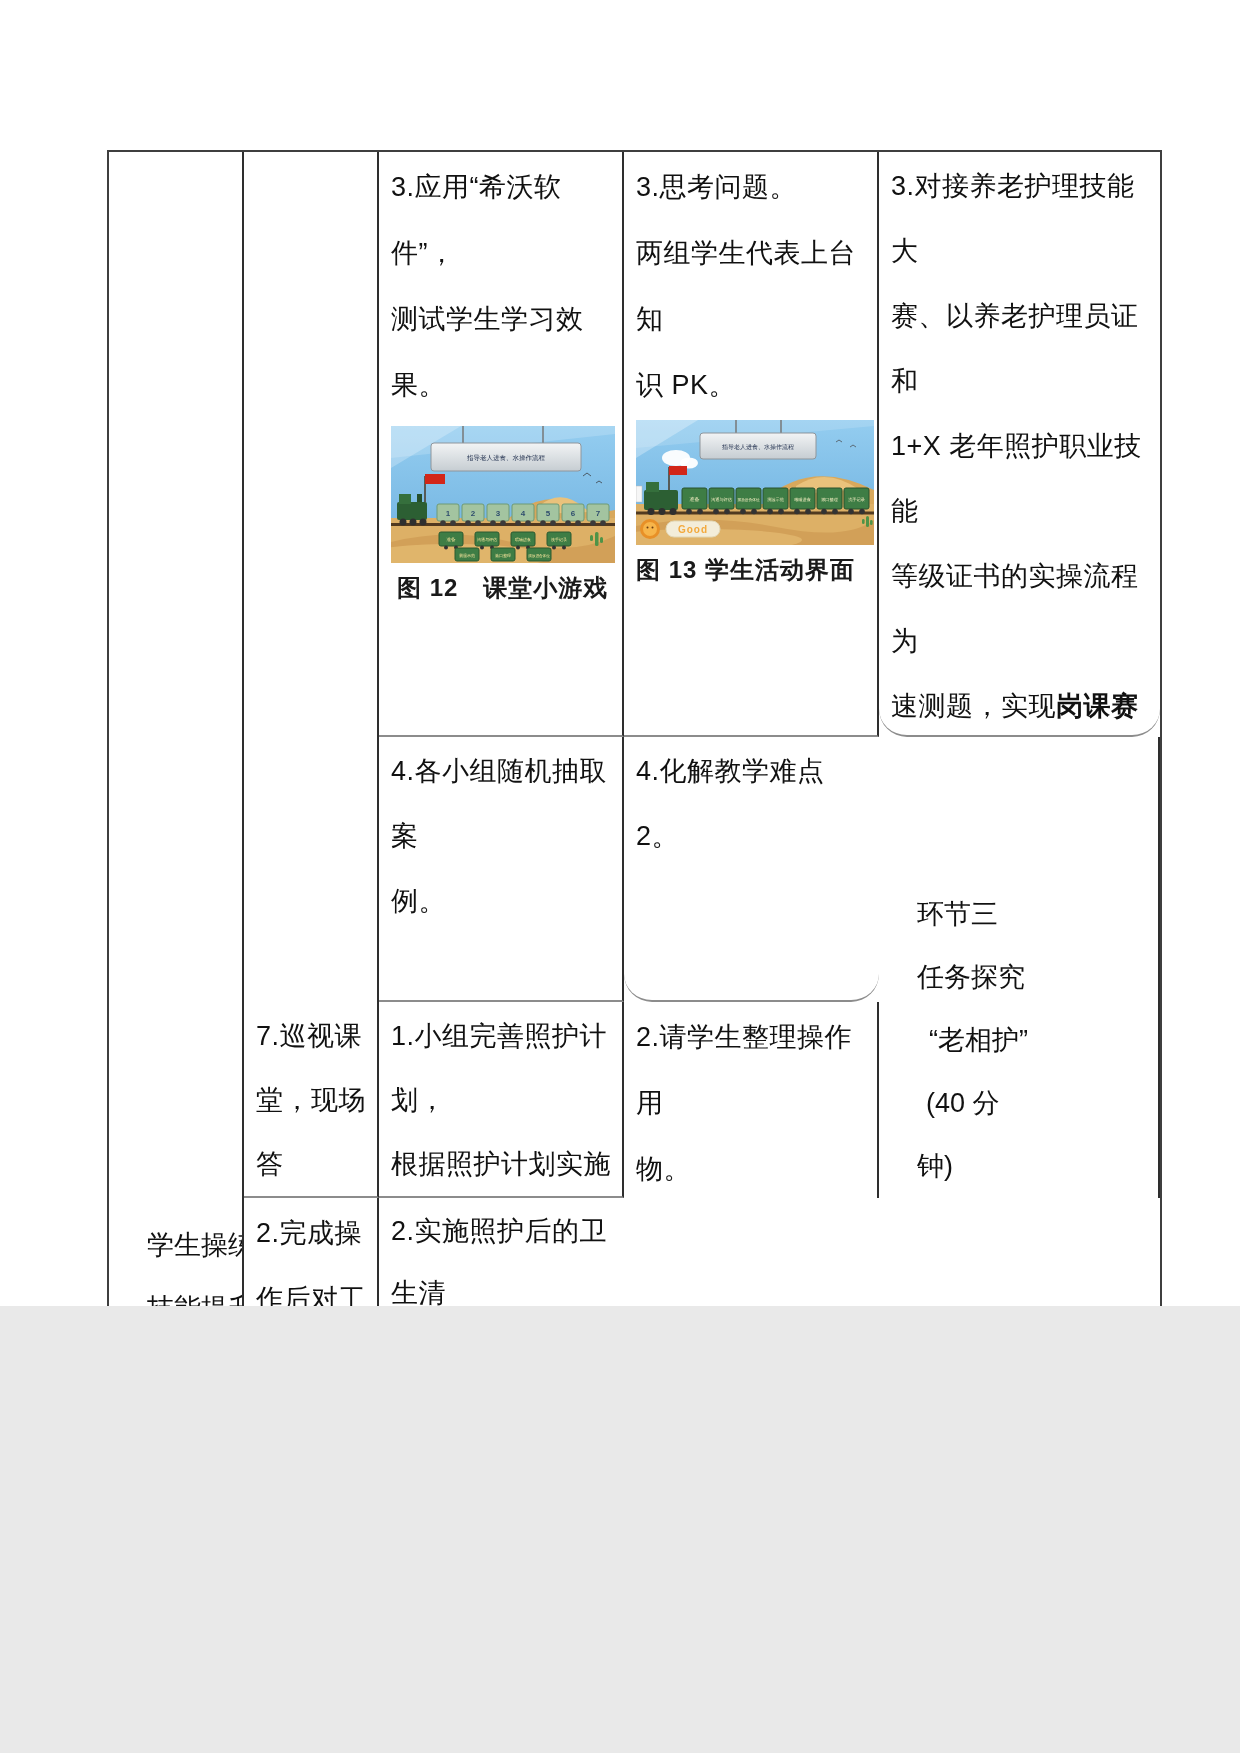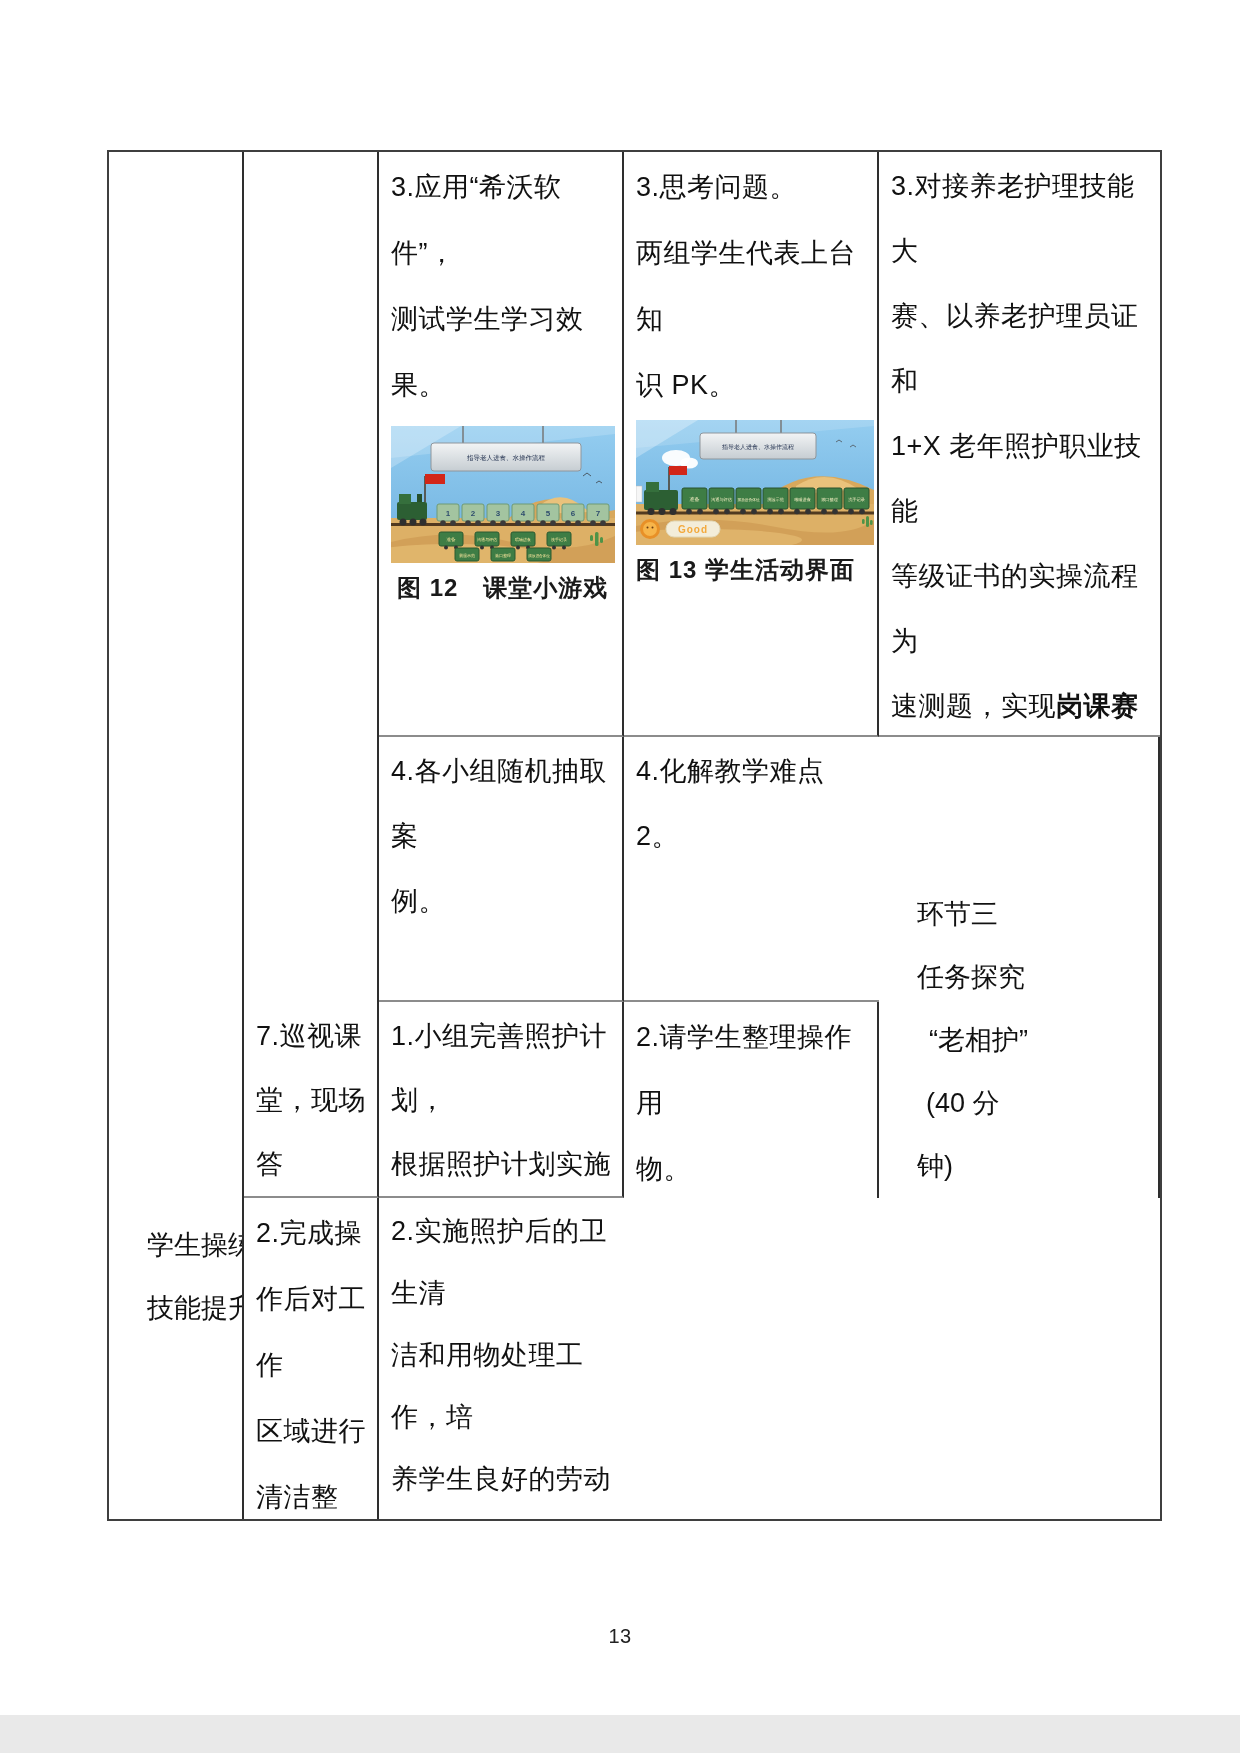--- a/index.html
+++ b/index.html
@@ -1,34 +1,34 @@
 <!DOCTYPE html>
 <html><head>
 <meta charset="utf-8">
 <style>
   html,body{margin:0;padding:0;background:#e9e9e9;}
   .page{
-    position:relative;width:1240px;height:1715px;margin:0 auto;background:#ffffff;
+    position:relative;width:1240px;height:1306px;margin:0 auto;background:#ffffff;
     font-family:"Liberation Sans","DejaVu Sans",sans-serif;color:#1a1a1a;overflow:hidden;
   }
   .lesson-table{
     position:absolute;left:107px;top:150px;
     display:grid;
     grid-template-columns:135px 135px 245px 255px 281px;
     grid-template-rows:585px 265px 196px 321px;
     border:2px solid #3f3f3f;
     width:1051px;height:1367px;
   }
   .cell{
     position:relative;overflow:hidden;
     border-right:2px solid #2e2e2e;
     padding:2px 6px 0 12px;
     font-size:27px;line-height:66px;color:#111;
   }
-  .cell.last-col{border-right:none;}
+  .cell.last-col{border-right:none;border-radius:28px;}
   .cell.hdiv{border-bottom:2px solid #8c8c8c;}
   .span2{grid-row:span 2;padding-left:38px;}
   .cell-text{white-space:pre-line;letter-spacing:0.5px;}
   .row-b .cell-text{line-height:65px;}
   .row-c .cell-text{line-height:64px;}
   .text-a5{line-height:65px;}
   .text-d5{line-height:62px;}
   b{font-weight:700;}
   .figure{display:block;margin-top:8px;}
   .caption{font-weight:700;font-size:24px;line-height:30px;color:#1a1a1a;margin-top:10px;letter-spacing:1px;}

